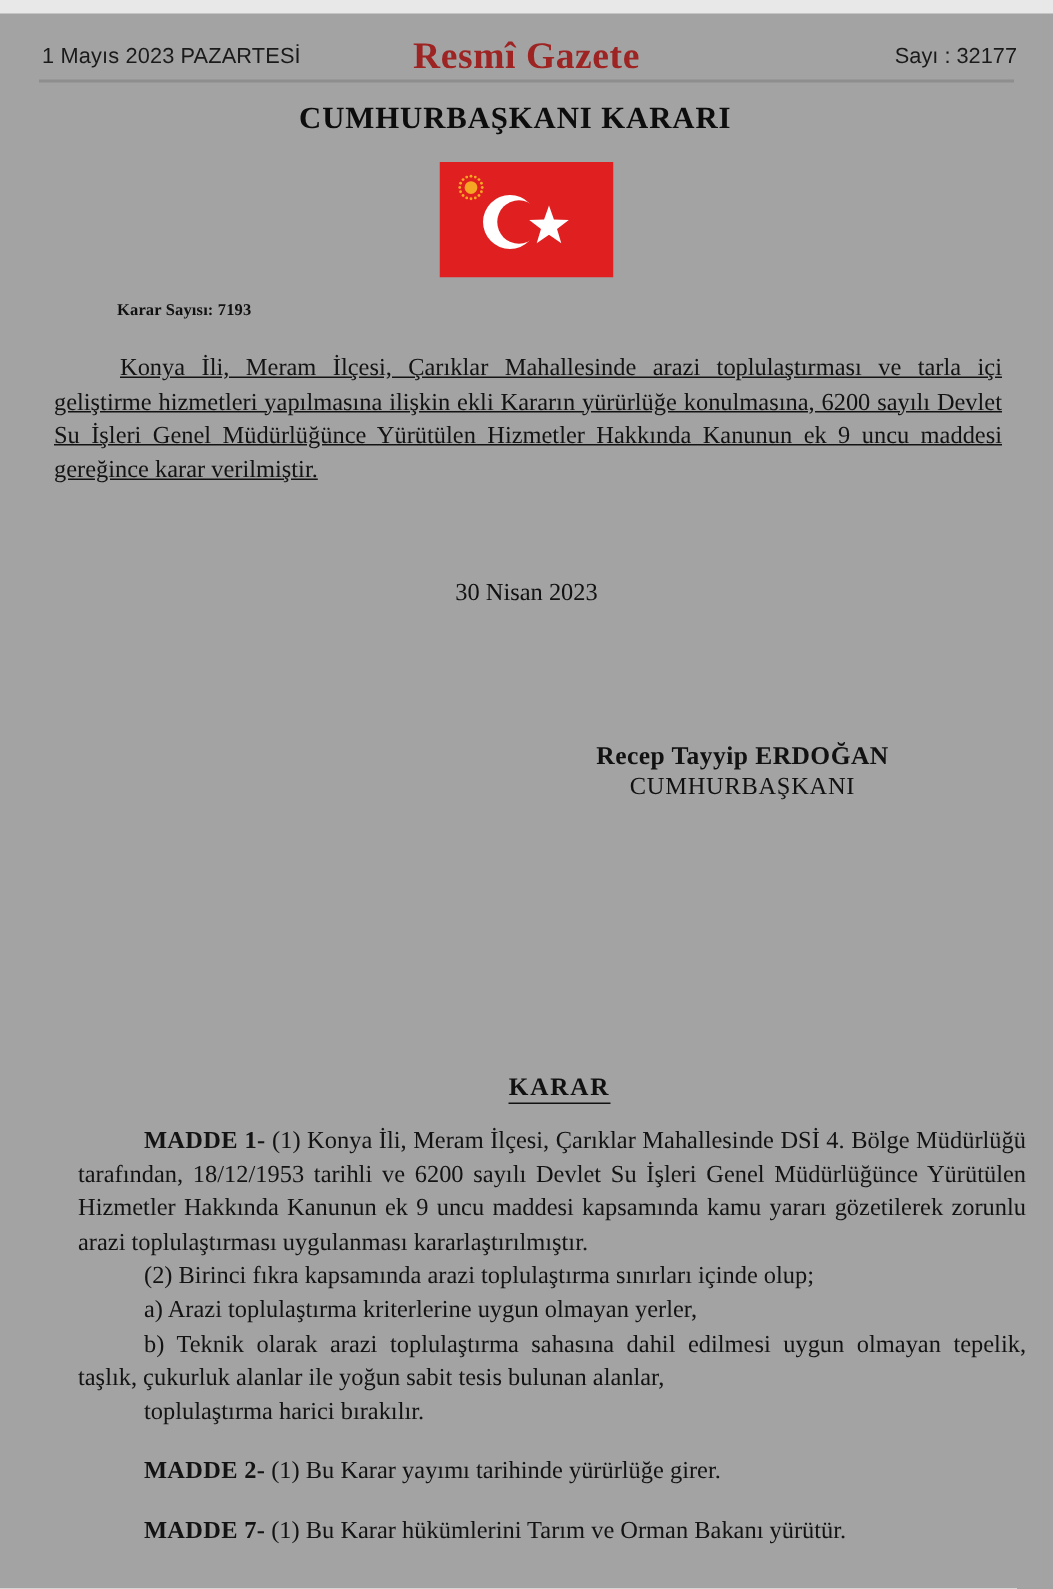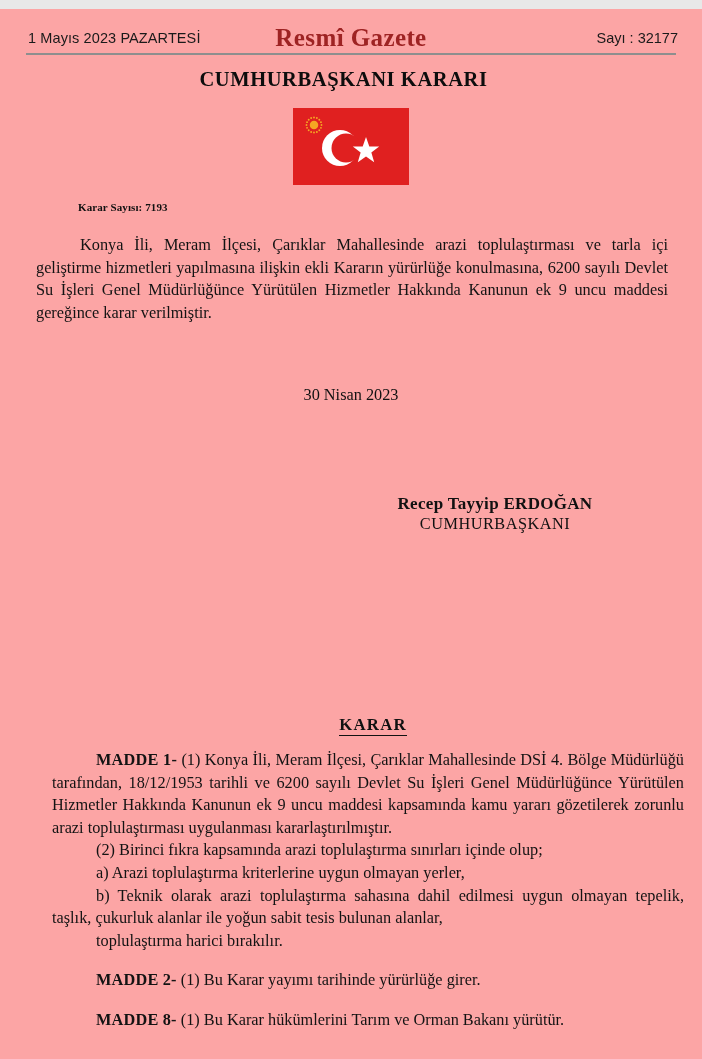--- a/index.html
+++ b/index.html
@@ -13,21 +13,21 @@
     font-family: "Liberation Serif", "DejaVu Serif", serif;
     color: #111111;
     -webkit-font-smoothing: antialiased;
   }
 
   .page {
     position: relative;
     width: 702px;
     height: 1059px;
     margin: 0 auto;
-    background: #fca5a5;
+    background: #a3a3a3;
     overflow: hidden;
   }
 
   
   .top-strip {
     position: absolute;
     top: 0; left: 0;
     width: 702px;
     height: 9px;
     background: #e8e8e8;
@@ -122,20 +122,21 @@
     text-justify: inter-word;
     color: #131313;
   }
   .para.indent { text-indent: 44px; }
 
   .intro-para {
     position: absolute;
     top: 234px;
     left: 36px;
     width: 632px;
+    text-decoration: underline;
   }
 
   .decision-date {
     position: absolute;
     top: 385px;
     left: 0; right: 0;
     text-align: center;
     font-size: 16.3px;
   }
 
@@ -290,18 +291,18 @@
 
     <div class="madde-gap"></div>
 
     <p class="para indent article-block">
       <span class="art-label">MADDE 2-</span><span> (1) Bu Karar yayımı tarihinde yürürlüğe girer.</span>
     </p>
 
     <div class="madde-gap"></div>
 
     <p class="para indent article-block">
-      <span class="art-label">MADDE 8-</span><span> (1) Bu Karar hükümlerini Tarım ve Orman Bakanı yürütür.</span>
+      <span class="art-label">MADDE 7-</span><span> (1) Bu Karar hükümlerini Tarım ve Orman Bakanı yürütür.</span>
     </p>
 
   </div>
 
 </div>
 
 </body></html>

